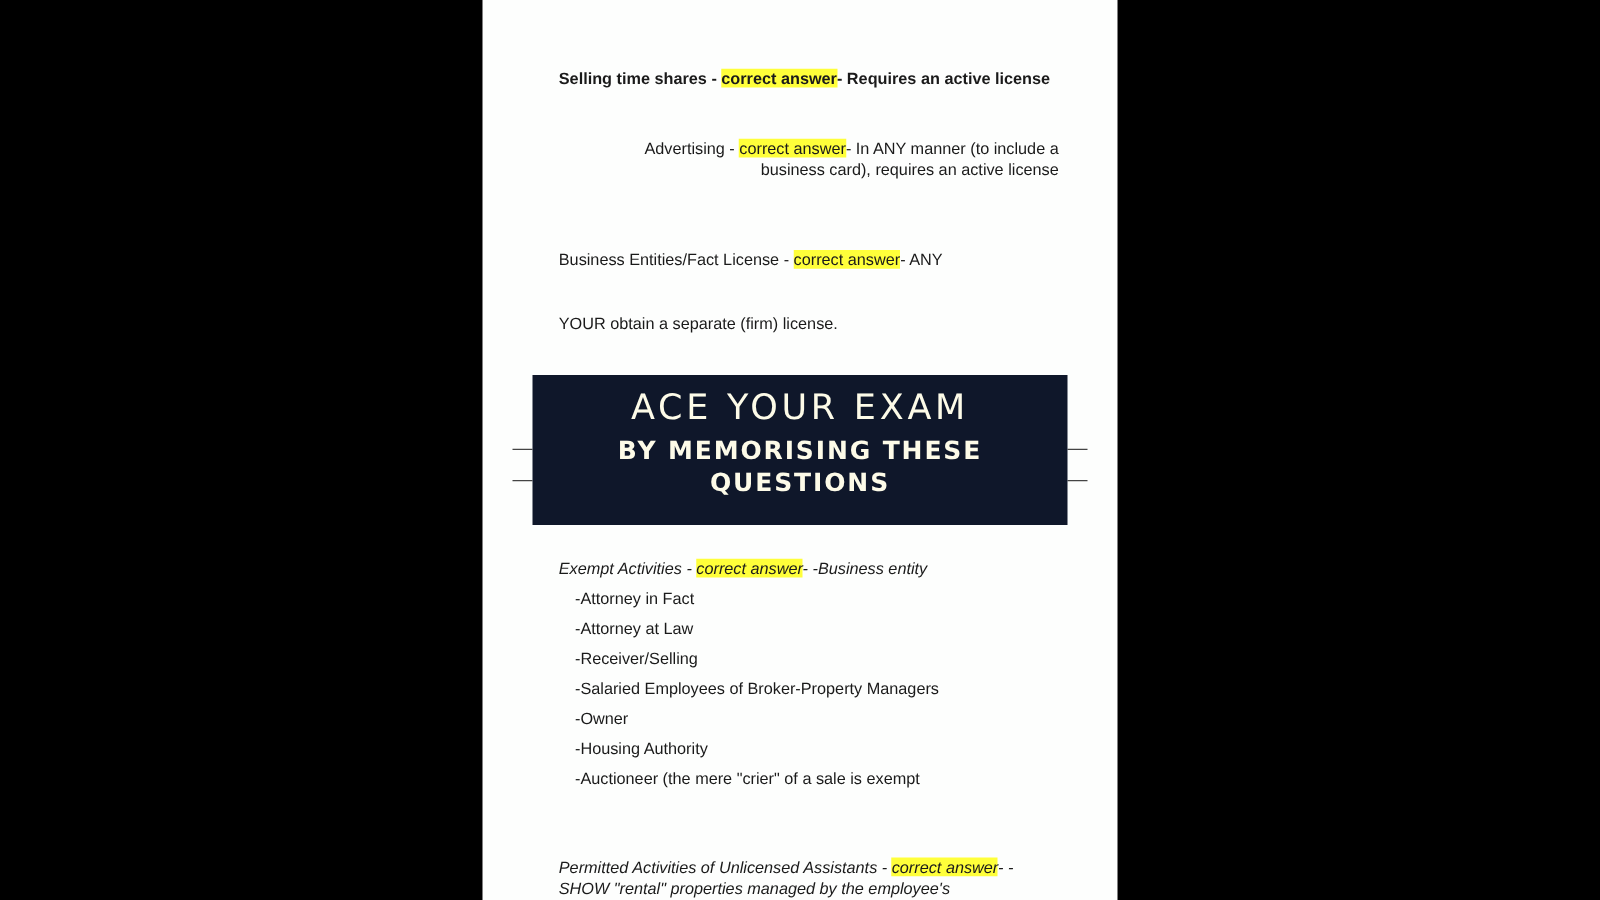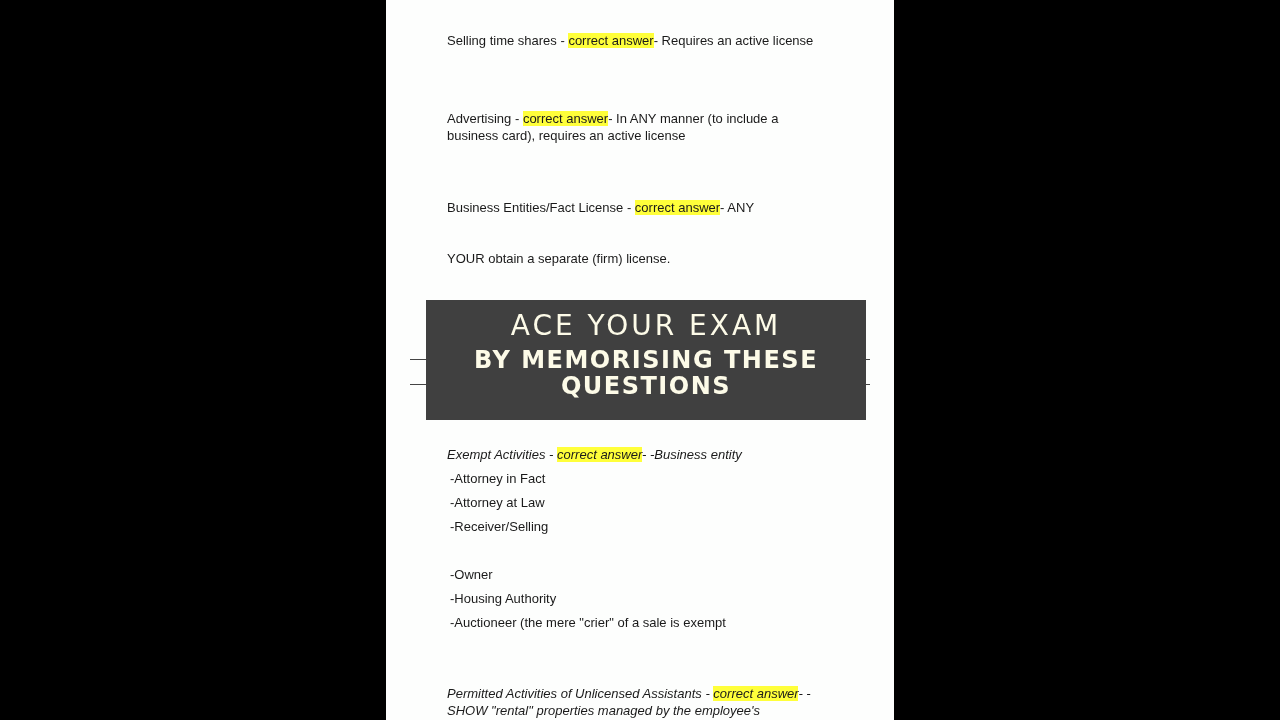--- a/index.html
+++ b/index.html
@@ -25,49 +25,48 @@
     .para {
       position: absolute;
       left: 61px;
       width: 400px;
     }
     .hl {
       background: #ffff3a;
     }
     .list-line {
       position: absolute;
-      left: 64px;
+      left: 74px;
       white-space: nowrap;
     }
     .banner {
       position: absolute;
       left: 40px;
       top: 300px;
       width: 428px;
       height: 120px;
-      background: #404040;
+      background: #0f172a;
       color: #fdfbe8;
       text-align: center;
       font-family: "DejaVu Sans", sans-serif;
       letter-spacing: 1.5px;
-      padding-left: 12px;
     }
     .banner .t1 {
       position: absolute;
       left: 0; right: 0;
       top: 8px;
       font-size: 28px;
       line-height: 36px;
       letter-spacing: 3px;
     }
     .banner .t2 {
       position: absolute;
       left: 0; right: 0;
       top: 47px;
-      font-size: 24px;
+      font-size: 20px;
       line-height: 26px;
       font-weight: bold;
     }
     .banner .t3 {
       position: absolute;
       left: 0; right: 0;
       top: 78px;
       font-size: 20px;
       line-height: 26px;
       font-weight: bold;
@@ -77,25 +76,25 @@
       height: 1px;
       background: #444444;
       width: 16px;
     }
   </style>
 </head>
 <body>
 
 <div class="page">
 
-  <div class="para" style="top:32px;">
+  <div class="para" style="top:54px;font-weight:bold;">
     <span>Selling time shares - </span><span class="hl">correct answer</span><span>- Requires an active license</span>
   </div>
 
-  <div class="para" style="top:110px;">
+  <div class="para" style="top:110px;text-align:right;">
     <span>Advertising - </span><span class="hl">correct answer</span><span>- In ANY manner (to include a</span><br>
     <span>business card), requires an active license</span>
   </div>
 
   <div class="para" style="top:199px; width:420px;">
     <span>Business Entities/Fact License - </span><span class="hl">correct answer</span><span>- ANY</span><br>
     <br>
     <br>
     <span>YOUR obtain a separate (firm) license.</span>
   </div>
@@ -109,20 +108,21 @@
     <div class="t1">ACE YOUR EXAM</div>
     <div class="t2">BY MEMORISING THESE QUESTIONS</div>
   </div>
 
   <div class="para" style="top:446px;font-style:italic;">
     <span>Exempt Activities - </span><span class="hl">correct answer</span><span>- -Business entity</span>
   </div>
   <div class="list-line" style="top:470px;">-Attorney in Fact</div>
   <div class="list-line" style="top:494px;">-Attorney at Law</div>
   <div class="list-line" style="top:518px;">-Receiver/Selling</div>
+  <div class="list-line" style="top:542px;">-Salaried Employees of Broker-Property Managers</div>
   <div class="list-line" style="top:566px;">-Owner</div>
   <div class="list-line" style="top:590px;">-Housing Authority</div>
   <div class="list-line" style="top:614px;">-Auctioneer (the mere "crier" of a sale is exempt</div>
 
   <div class="para" style="top:685px; width:420px;font-style:italic;">
     <span>Permitted Activities of Unlicensed Assistants - </span><span class="hl">correct answer</span><span>- -</span><br>
     <span>SHOW "rental" properties managed by the employee's</span>
   </div>
 
 </div>

